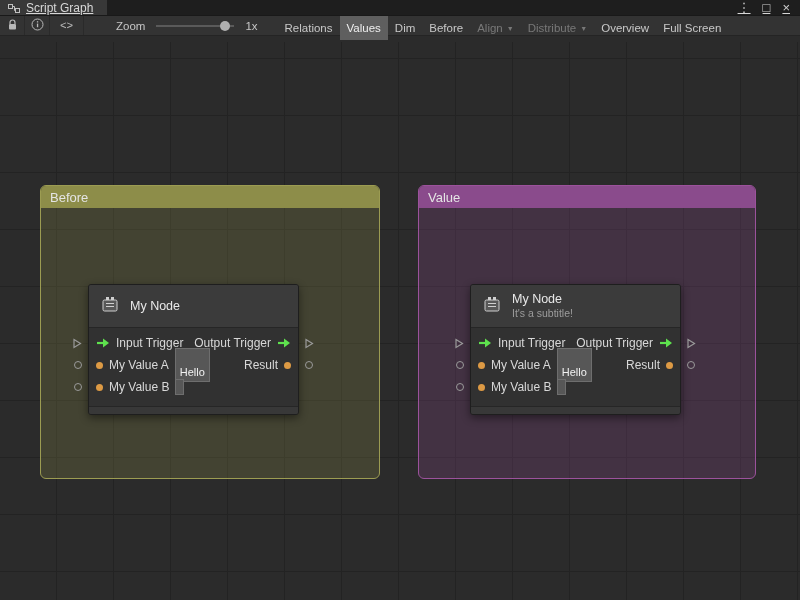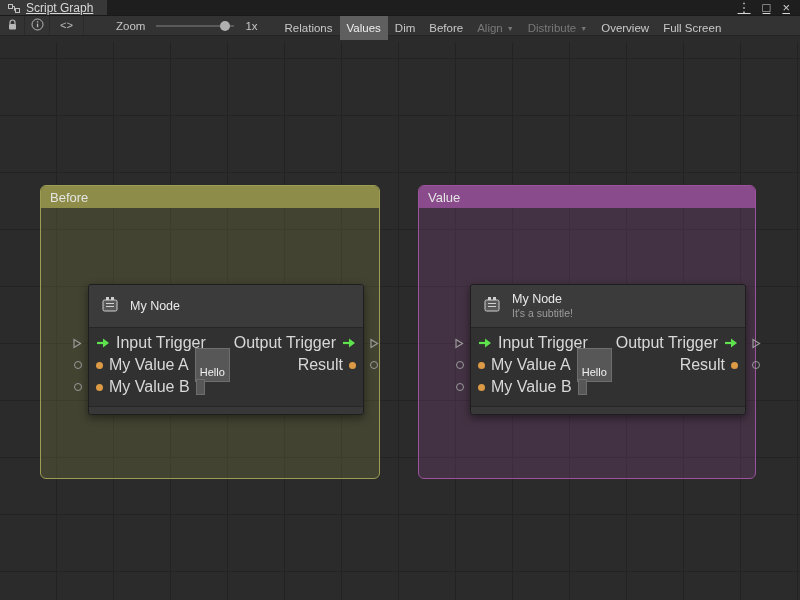--- a/index.html
+++ b/index.html
@@ -74,35 +74,35 @@
   }
   .group.before .group-header { background:var(--group-before,#8d8d49); }
   .group.after {
     left:418px; top:143px; width:338px; height:294px;
     background:rgba(148,74,148,0.24); border:1px solid #9c529c;
   }
   .group.after .group-header { background:var(--group-after,#8a4b8c); }
 
   
   .node {
-    position:absolute; width:276px; z-index:2;
+    position:absolute; width:211px; z-index:2;
     background:#313131; border:1px solid #1e1e1e; border-radius:3px;
     box-shadow:0 3px 8px rgba(0,0,0,0.45);
   }
   .node-header {
     height:43px; background:#3b3b3b; border-bottom:1px solid #262626;
     display:flex; align-items:center; gap:9px; padding:0 10px;
     border-radius:2px 2px 0 0;
   }
   .node-title { font-size:12.5px; color:#e8e8e8; line-height:14px; }
   .node-subtitle { font-size:10.5px; color:#9c9c9c; line-height:13px; margin-top:1px; }
   .node-body { padding:4px 0; }
   .prow { height:22px; display:flex; align-items:center; justify-content:space-between; padding:0 7px; }
   .pleft, .pright { display:flex; align-items:center; gap:6px; }
-  .plabel { font-size:16px; color:#d8d8d8; }
+  .plabel { font-size:12px; color:#d8d8d8; }
   .flow-arrow { display:flex; align-items:center; color:var(--flow-green,#5ee24e); }
   .vdot { width:7px; height:7px; border-radius:50%; background:var(--value-orange,#dd9a44); flex:0 0 auto; }
   .vfield {
     display:inline-block; min-width:10px; height:16px; line-height:15px;
     background:#575757; border:1px solid #6e6e6e; color:#f2f2f2;
     font-size:11px; padding:16px 4px;
   }
   .vfield.empty { min-width:9px; padding:0 1px; }
   .node-footer { height:8px; border-top:1px solid #262626; background:#383838; border-radius:0 0 2px 2px; margin-top:4px; }
 

